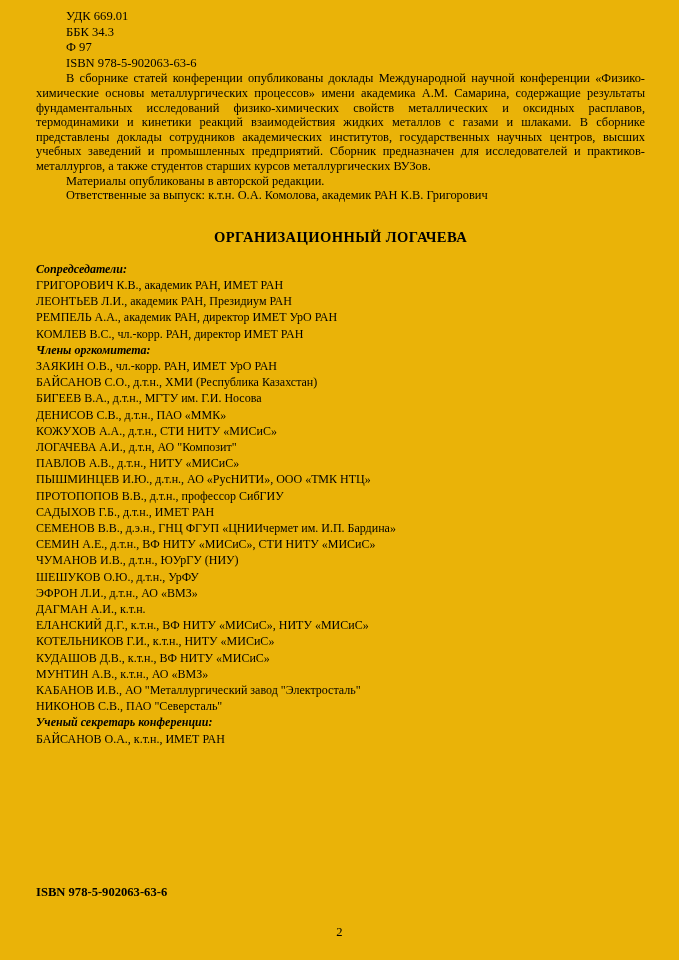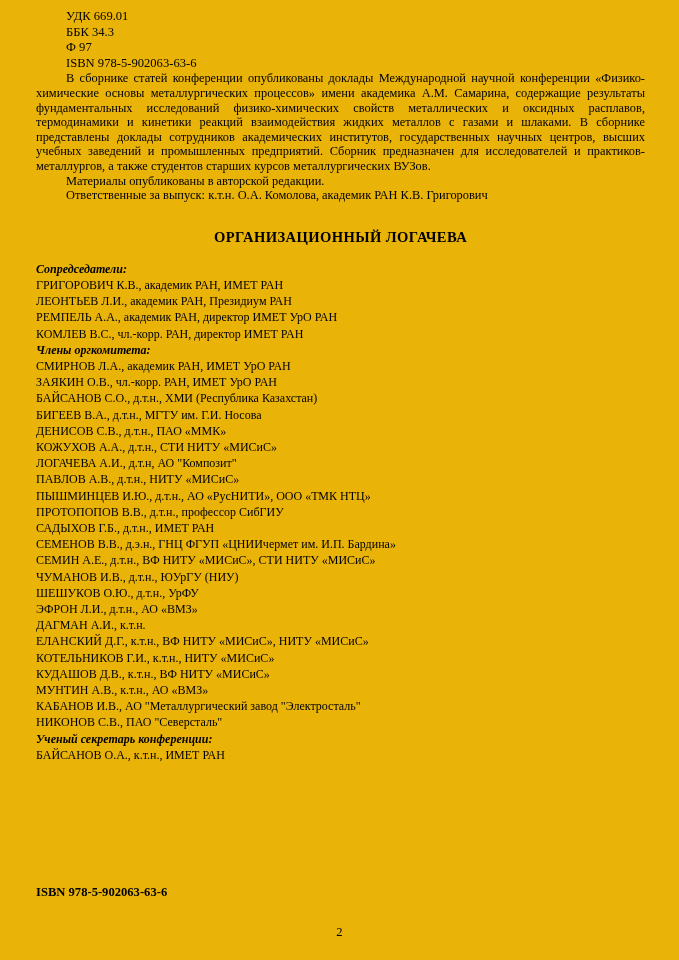--- a/index.html
+++ b/index.html
@@ -78,21 +78,20 @@
 
   <h1 class="committee-title">ОРГАНИЗАЦИОННЫЙ ЛОГАЧЕВА</h1>
 
   <div class="committee">
       <p class="sec-header">Сопредседатели:</p>
       <p class="member">ГРИГОРОВИЧ К.В., академик РАН, ИМЕТ РАН</p>
       <p class="member">ЛЕОНТЬЕВ Л.И., академик РАН, Президиум РАН</p>
       <p class="member">РЕМПЕЛЬ А.А., академик РАН, директор ИМЕТ УрО РАН</p>
       <p class="member">КОМЛЕВ В.С., чл.-корр. РАН, директор ИМЕТ РАН</p>
       <p class="sec-header">Члены оргкомитета:</p>
-      <p class="member">СМИРНОВ Л.А., академик РАН, ИМЕТ УрО РАН</p>
       <p class="member">ЗАЯКИН О.В., чл.-корр. РАН, ИМЕТ УрО РАН</p>
       <p class="member">БАЙСАНОВ С.О., д.т.н., ХМИ (Республика Казахстан)</p>
       <p class="member">БИГЕЕВ В.А., д.т.н., МГТУ им. Г.И. Носова</p>
       <p class="member">ДЕНИСОВ С.В., д.т.н., ПАО «ММК»</p>
       <p class="member">КОЖУХОВ А.А., д.т.н., СТИ НИТУ «МИСиС»</p>
       <p class="member">ЛОГАЧЕВА А.И., д.т.н, АО "Композит"</p>
       <p class="member">ПАВЛОВ А.В., д.т.н., НИТУ «МИСиС»</p>
       <p class="member">ПЫШМИНЦЕВ И.Ю., д.т.н., АО «РусНИТИ», ООО «ТМК НТЦ»</p>
       <p class="member">ПРОТОПОПОВ В.В., д.т.н., профессор СибГИУ</p>
       <p class="member">САДЫХОВ Г.Б., д.т.н., ИМЕТ РАН</p>

